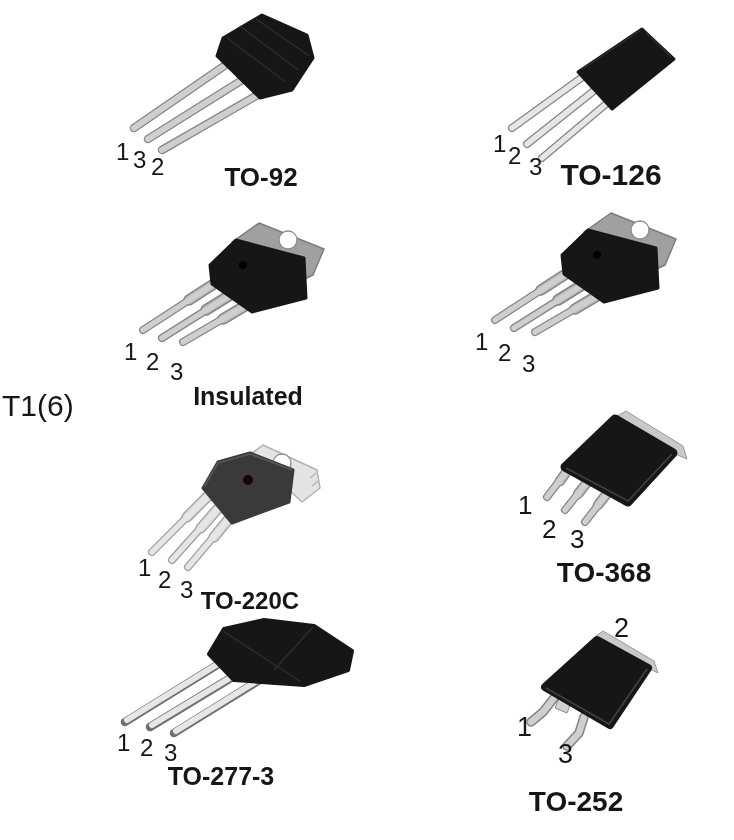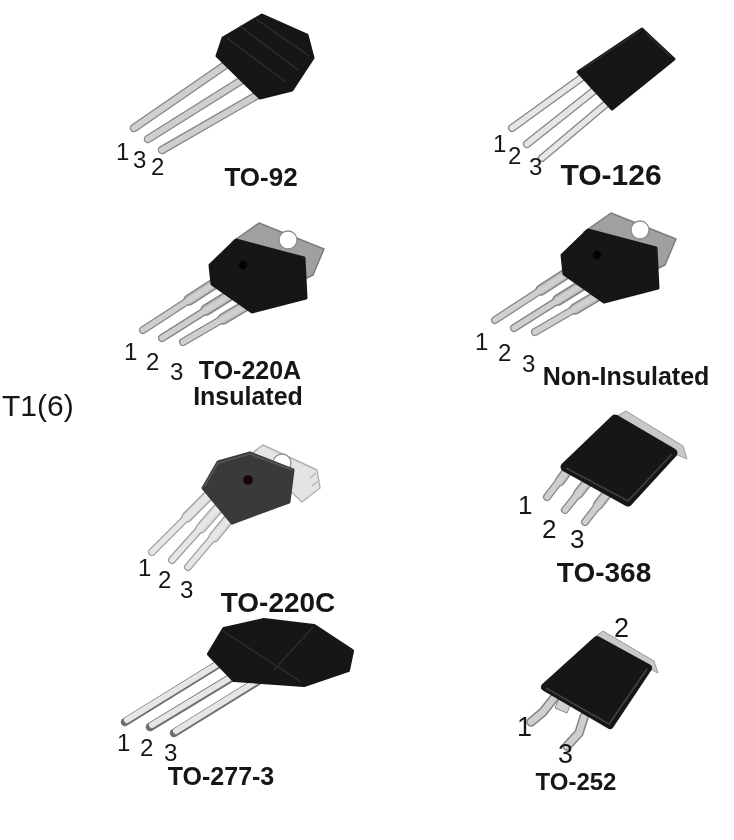--- a/index.html
+++ b/index.html
@@ -100,21 +100,20 @@
         <line class="lo" x1="150" y1="93" x2="123" y2="109" stroke-width="11.5"></line>
         <line class="lb" x1="150" y1="93" x2="123" y2="109" stroke-width="8.5"></line>
         <line class="li" x1="150" y1="93" x2="83" y2="132" stroke-width="5.5"></line>
       </g>
       <polygon class="bodyk" points="110,55 136,30 204,48 206,88 152,102 112,74" stroke-width="3"></polygon>
       <circle class="dot" cx="143" cy="55" r="4.2"></circle>
     </svg>
     <span class="pin" style="left:24px;top:130px;">1</span>
     <span class="pin" style="left:46px;top:140px;">2</span>
     <span class="pin" style="left:70px;top:150px;">3</span>
-    <div class="title" style="left:150px;top:146px;font-size:25px;">TO-220A</div>
     <div class="title" style="left:148px;top:172px;font-size:25px;">Insulated</div>
   </figure>
 
   <figure class="pkg" style="left:452px;top:200px;width:280px;height:200px;">
     <svg viewBox="0 0 280 200">
       <polygon class="tab" points="159,13 224,39 213,65 182,80 132,32"></polygon>
       <circle class="hole" cx="188" cy="30" r="9"></circle>
       <g>
         <line class="lo" x1="120" y1="70" x2="43" y2="120" stroke-width="8"></line>
         <line class="lo" x1="120" y1="70" x2="89" y2="90" stroke-width="11.5"></line>
@@ -128,21 +127,20 @@
         <line class="lo" x1="150" y1="93" x2="123" y2="109" stroke-width="11.5"></line>
         <line class="lb" x1="150" y1="93" x2="123" y2="109" stroke-width="8.5"></line>
         <line class="li" x1="150" y1="93" x2="83" y2="132" stroke-width="5.5"></line>
       </g>
       <polygon class="bodyk" points="110,55 136,30 204,48 206,88 152,102 112,74" stroke-width="3"></polygon>
       <circle class="dot" cx="145" cy="55" r="4.2"></circle>
     </svg>
     <span class="pin" style="left:23px;top:130px;">1</span>
     <span class="pin" style="left:46px;top:141px;">2</span>
     <span class="pin" style="left:70px;top:152px;">3</span>
-    <div class="title" style="left:174px;top:162px;font-size:25px;">Non-Insulated</div>
   </figure>
 
   <figure class="pkg" style="left:120px;top:420px;width:260px;height:200px;">
     <svg viewBox="0 0 260 200">
       <polygon class="tabl" points="143,25 197,50 200,68 182,82 131,34"></polygon>
       <circle class="hole" cx="162" cy="43" r="9"></circle>
       <path class="serr" d="M196,53 L190,58 M198,61 L192,66"></path>
       <g>
         <line class="low" x1="92" y1="72" x2="32" y2="132" stroke-width="8"></line>
         <line class="low" x1="92" y1="72" x2="67" y2="97" stroke-width="11"></line>
@@ -157,21 +155,21 @@
         <line class="lbw" x1="112" y1="95" x2="94" y2="117" stroke-width="8.5"></line>
         <line class="liw" x1="112" y1="95" x2="68" y2="147" stroke-width="5.5"></line>
       </g>
       <polygon class="bodyg" points="83,68 98,42 130,33 173,50 169,82 112,103" stroke-width="3"></polygon>
       <path class="bevelg" d="M84,67 L98,43 L130,34 L172,50"></path>
       <circle class="dotm" cx="128" cy="60" r="5"></circle>
     </svg>
     <span class="pin" style="left:18px;top:136px;">1</span>
     <span class="pin" style="left:38px;top:148px;">2</span>
     <span class="pin" style="left:60px;top:158px;">3</span>
-    <div class="title" style="left:130px;top:167px;font-size:28px;margin-left:28px;">TO-220C</div>
+    <div class="title" style="left:130px;top:167px;font-size:24px;">TO-220C</div>
   </figure>
 
   <figure class="pkg" style="left:490px;top:410px;width:230px;height:190px;">
     <svg viewBox="0 0 230 190">
       <polygon class="tabs" points="127,6 136,1 193,36 197,49 183,43 125,9"></polygon>
       <g>
         <line class="lo" x1="80" y1="57" x2="57" y2="87" stroke-width="8"></line>
         <line class="lo" x1="80" y1="57" x2="70" y2="71" stroke-width="10.5"></line>
         <line class="lb" x1="80" y1="57" x2="70" y2="71" stroke-width="8"></line>
         <line class="li" x1="80" y1="57" x2="57" y2="87" stroke-width="5.5"></line>
@@ -221,16 +219,16 @@
         <path class="li" d="M64,88 L53,102 L41,112" stroke-width="6.5"></path>
         <path class="lo" d="M94,107 L89,123 L77,136" stroke-width="9.5"></path>
         <path class="li" d="M94,107 L89,123 L77,136" stroke-width="6.5"></path>
       </g>
       <polygon class="bodyk" points="107,30 158,58 120,115 55,77" stroke-width="8"></polygon>
       <path class="bevelk" d="M56,78 L119,114 L157,59"></path>
     </svg>
     <span class="pin" style="left:27px;top:104px;font-size:27px;">1</span>
     <span class="pin" style="left:124px;top:5px;font-size:27px;">2</span>
     <span class="pin" style="left:68px;top:131px;font-size:27px;">3</span>
-    <div class="title" style="left:86px;top:158px;font-size:24px;text-align:center;">TO-252</div>
+    <div class="title" style="left:86px;top:176px;font-size:28px;text-align:center;">TO-252</div>
   </figure>
 
 </div>
 
 </body></html>

